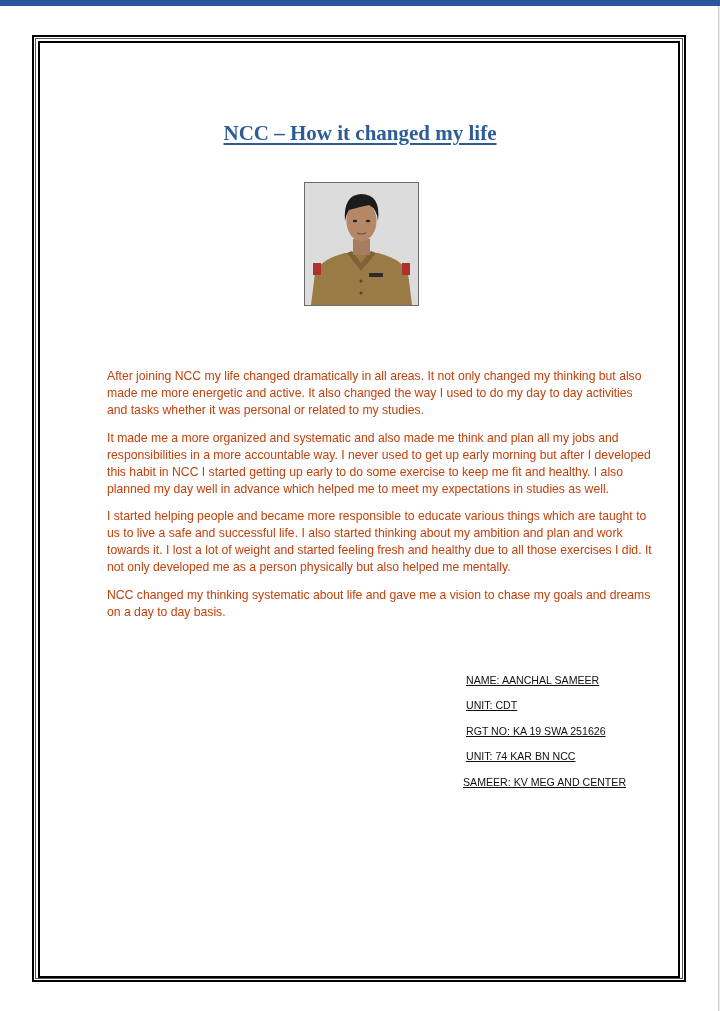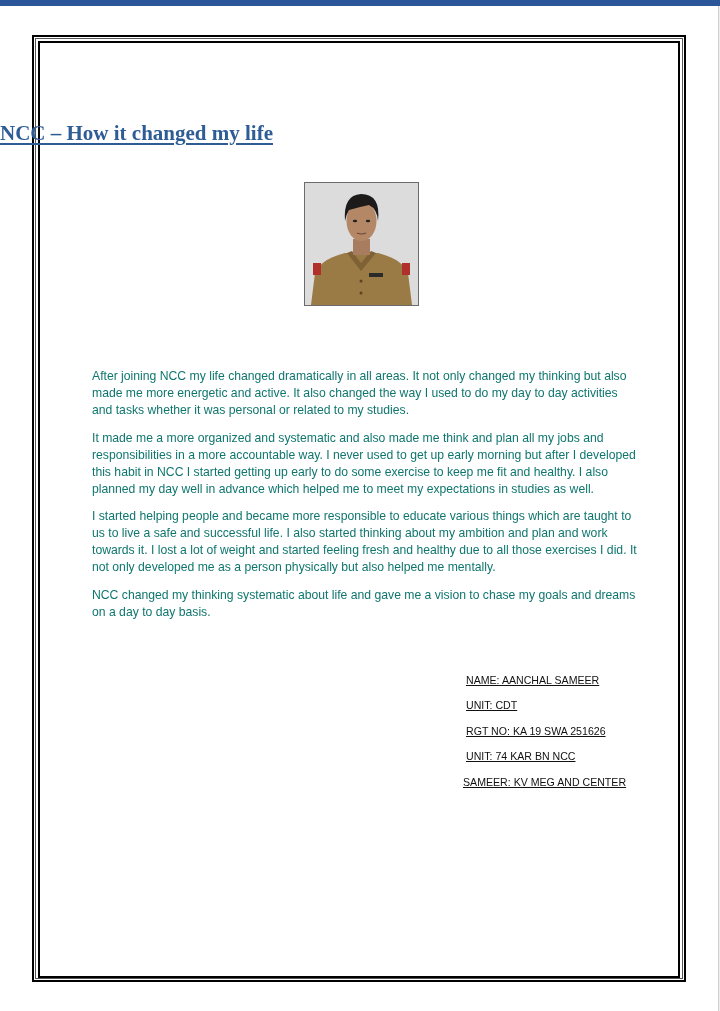--- a/index.html
+++ b/index.html
@@ -24,34 +24,34 @@
     .frame-mid {
       position: absolute; left: 35px; top: 38px; width: 646px; height: 939px;
       border: 1px solid #555;
     }
     .frame-inner {
       position: absolute; left: 38px; top: 41px; width: 638px; height: 933px;
       border: 2px solid #000;
     }
     .title {
       position: absolute; left: 0; width: 720px; top: 121px;
-      text-align: left;
+      text-align: center;
       font-family: "Liberation Serif", serif; font-weight: bold;
       font-size: 21px; color: #2e5d95; text-decoration: underline;
       text-underline-offset: 3px;
     }
     .photo {
       position: absolute; left: 304px; top: 182px; width: 113px; height: 122px;
       border: 1px solid #6b6b6b; overflow: hidden;
       background: linear-gradient(#e6e6e6, #d4d4d4);
     }
     .photo svg { display: block; }
     .body-text {
-      position: absolute; left: 92px; top: 368px; width: 545px;
-      font-size: 12.2px; line-height: 17px; color: #0f766e;
+      position: absolute; left: 107px; top: 368px; width: 545px;
+      font-size: 12.2px; line-height: 17px; color: #c2410c;
     }
     .body-text p { margin: 0 0 10.5px 0; }
     .details {
       position: absolute; left: 466px; top: 672px; width: 200px;
       font-size: 10.6px; color: #111;
     }
     .details .row { height: 25.4px; line-height: 16px; white-space: nowrap; text-decoration: underline; }
   </style>
 </head>
 <body>

